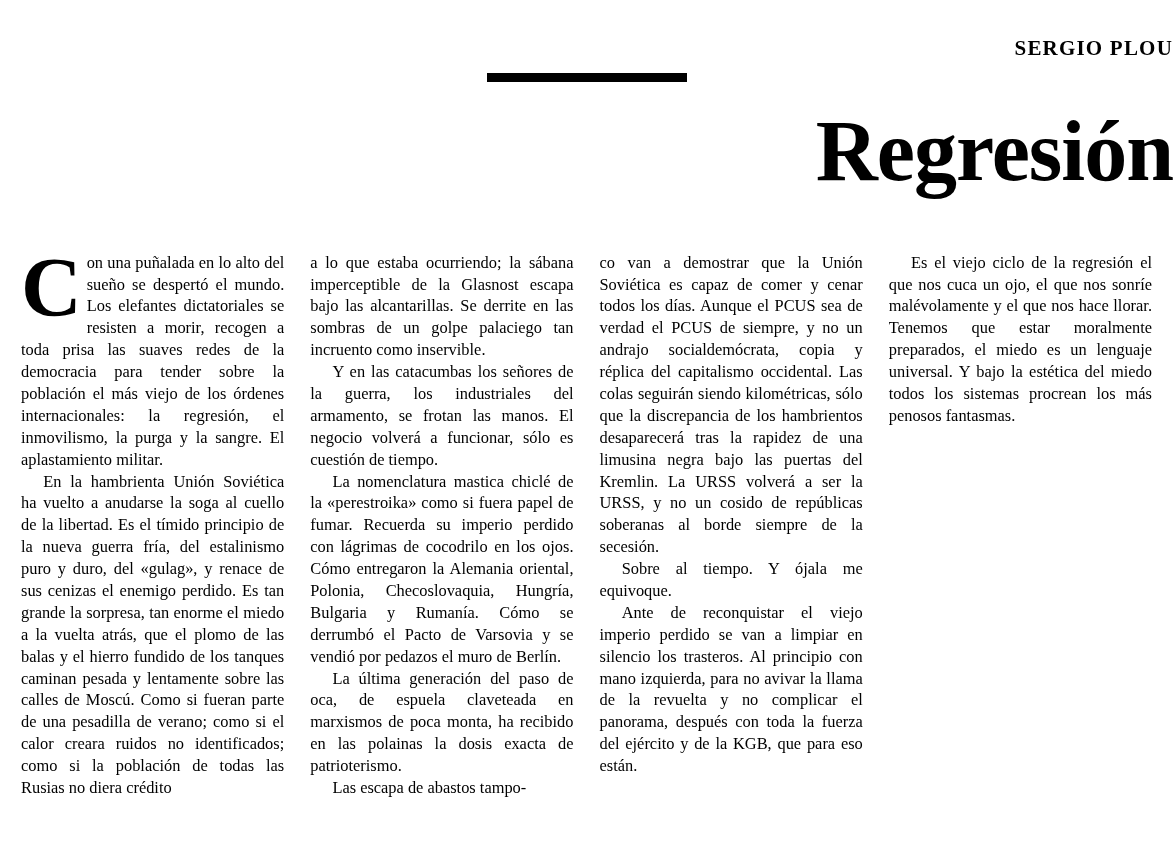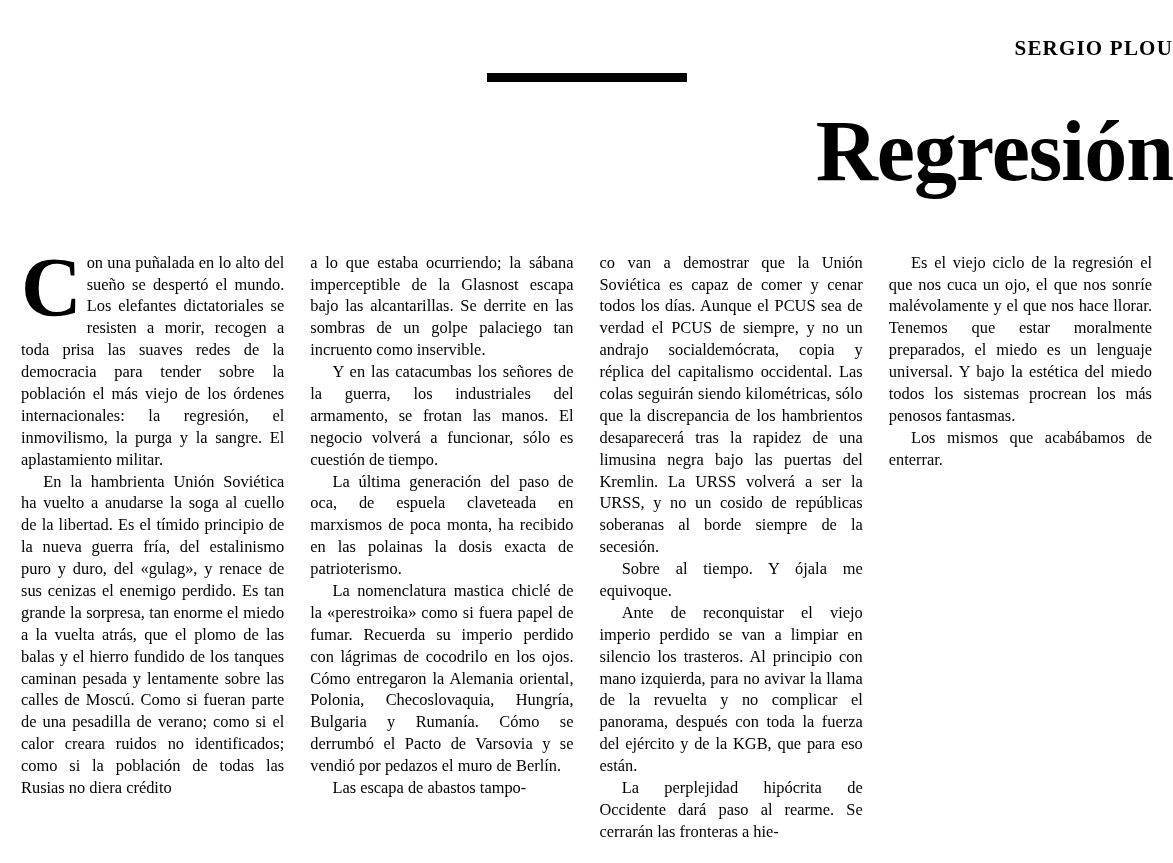--- a/index.html
+++ b/index.html
@@ -96,31 +96,29 @@
   <div class="columns">
 
     <div class="col">
       <p class="first dropcap-para"><span class="dropcap">C</span><span>on una puñalada en lo alto del sueño se despertó el mundo. Los elefantes dictatoriales se resisten a morir, recogen a toda prisa las suaves redes de la democracia para tender sobre la población el más viejo de los órdenes internacionales: la regresión, el inmovilismo, la purga y la sangre. El aplastamiento militar.</span></p>
       <p>En la hambrienta Unión Soviética ha vuelto a anudarse la soga al cuello de la libertad. Es el tímido principio de la nueva guerra fría, del estalinismo puro y duro, del «gulag», y renace de sus cenizas el enemigo perdido. Es tan grande la sorpresa, tan enorme el miedo a la vuelta atrás, que el plomo de las balas y el hierro fundido de los tanques caminan pesada y lentamente sobre las calles de Moscú. Como si fueran parte de una pesadilla de verano; como si el calor creara ruidos no identificados; como si la población de todas las Rusias no diera crédito</p>
     </div>
 
     <div class="col">
       <p class="first">a lo que estaba ocurriendo; la sábana imperceptible de la Glasnost escapa bajo las alcantarillas. Se derrite en las sombras de un golpe palaciego tan incruento como inservible.</p>
       <p>Y en las catacumbas los señores de la guerra, los industriales del armamento, se frotan las manos. El negocio volverá a funcionar, sólo es cuestión de tiempo.</p>
+      <p>La nomenclatura mastica chiclé de la «perestroika» como si fuera papel de fumar. Recuerda su imperio perdido con lágrimas de cocodrilo en los ojos. Cómo entregaron la Alemania oriental, Polonia, Checoslovaquia, Hungría, Bulgaria y Rumanía. Cómo se derrumbó el Pacto de Varsovia y se vendió por pedazos el muro de Berlín.</p>
       <p>La última generación del paso de oca, de espuela claveteada en marxismos de poca monta, ha recibido en las polainas la dosis exacta de patrioterismo.</p>
-      <p>La nomenclatura mastica chiclé de la «perestroika» como si fuera papel de fumar. Recuerda su imperio perdido con lágrimas de cocodrilo en los ojos. Cómo entregaron la Alemania oriental, Polonia, Checoslovaquia, Hungría, Bulgaria y Rumanía. Cómo se derrumbó el Pacto de Varsovia y se vendió por pedazos el muro de Berlín.</p>
       <p>Las escapa de abastos tampo-</p>
     </div>
 
     <div class="col">
       <p class="first">co van a demostrar que la Unión Soviética es capaz de comer y cenar todos los días. Aunque el PCUS sea de verdad el PCUS de siempre, y no un andrajo socialdemócrata, copia y réplica del capitalismo occidental. Las colas seguirán siendo kilométricas, sólo que la discrepancia de los hambrientos desaparecerá tras la rapidez de una limusina negra bajo las puertas del Kremlin. La URSS volverá a ser la URSS, y no un cosido de repúblicas soberanas al borde siempre de la secesión.</p>
       <p>Sobre al tiempo. Y ójala me equivoque.</p>
       <p>Ante de reconquistar el viejo imperio perdido se van a limpiar en silencio los trasteros. Al principio con mano izquierda, para no avivar la llama de la revuelta y no complicar el panorama, después con toda la fuerza del ejército y de la KGB, que para eso están.</p>
-      <p>La perplejidad hipócrita de Occidente dará paso al rearme. Se cerrarán las fronteras a hie-</p>
     </div>
 
     <div class="col">
       <p>Es el viejo ciclo de la regresión el que nos cuca un ojo, el que nos sonríe malévolamente y el que nos hace llorar. Tenemos que estar moralmente preparados, el miedo es un lenguaje universal. Y bajo la estética del miedo todos los sistemas procrean los más penosos fantasmas.</p>
-      <p>Los mismos que acabábamos de enterrar.</p>
     </div>
 
   </div>
 </div>
 
 </body></html>

